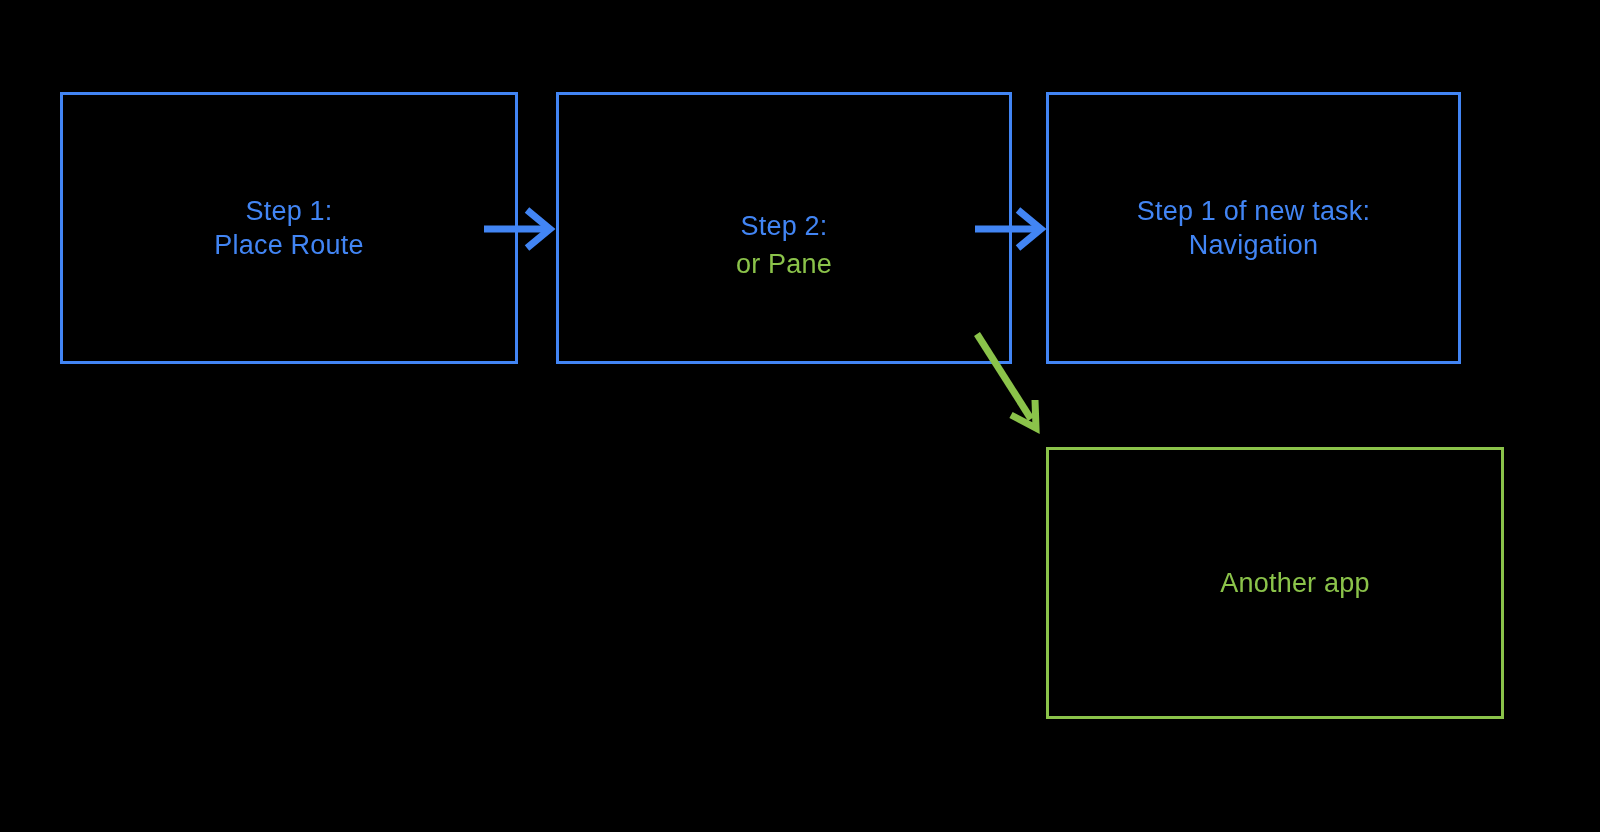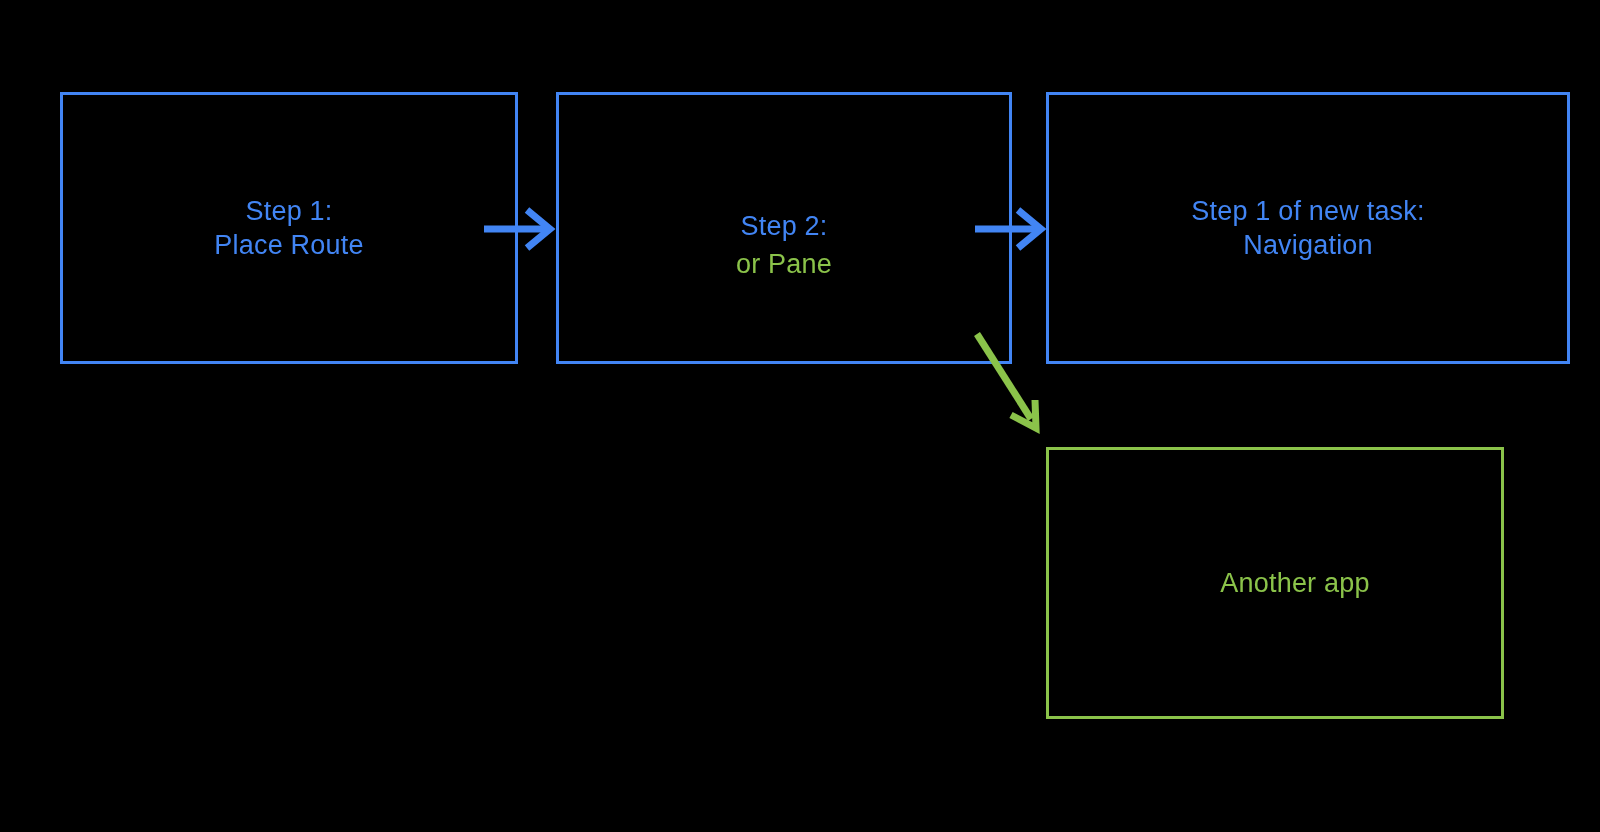--- a/index.html
+++ b/index.html
@@ -33,21 +33,21 @@
     line-height: 34px;
     font-weight: 500;
     letter-spacing: 0.2px;
   }
   .blue-text  { color: var(--blue, #4285F4); }
   .green-text { color: var(--green, #8BC34A); }
   .note { margin-top: 4px; }
 
   #box-step1        { left: 60px;   top: 92px;  width: 458px; height: 272px; }
   #box-step2        { left: 556px;  top: 92px;  width: 456px; height: 272px; padding-top: 34px; }
-  #box-step1-new    { left: 1046px; top: 92px;  width: 524px; height: 272px; }
+  #box-step1-new    { left: 1046px; top: 92px;  width: 415px; height: 272px; }
   #box-another-app  { left: 1046px; top: 447px; width: 458px; height: 272px; }
 
   svg.arrows {
     position: absolute;
     left: 0; top: 0;
     width: 1600px;
     height: 832px;
     pointer-events: none;
   }
   .arrow {

